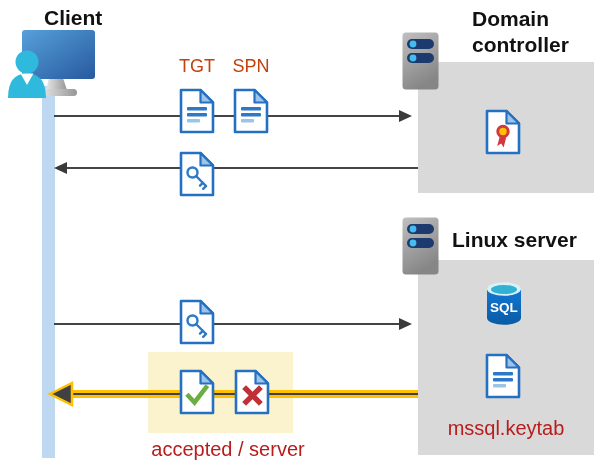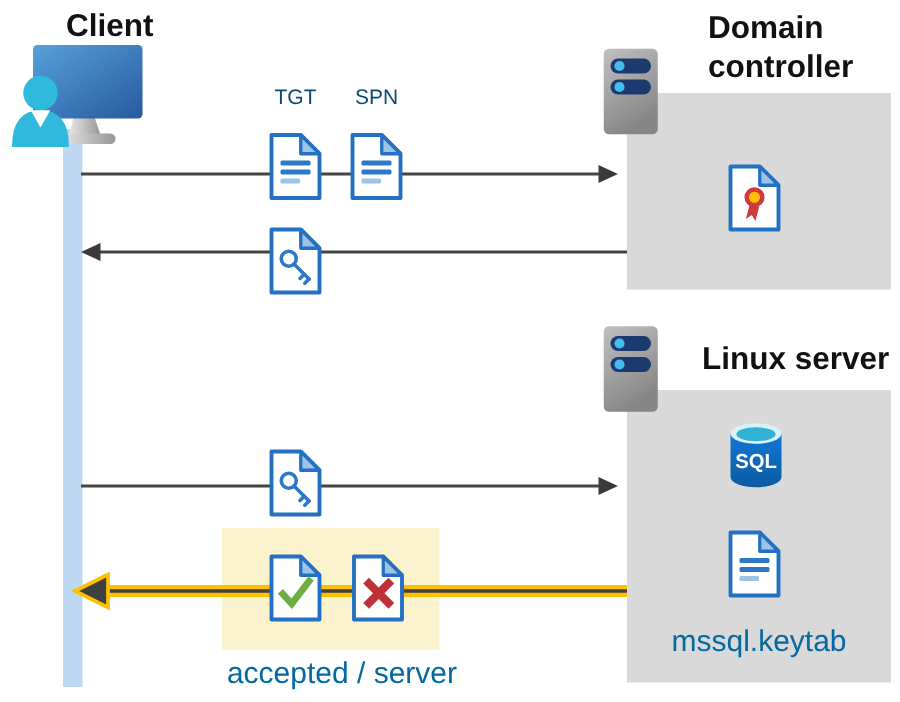--- a/index.html
+++ b/index.html
@@ -2,22 +2,22 @@
 <html><head>
 <meta charset="utf-8">
 <style>
   html,body{margin:0;padding:0;background:#fff;}
   .canvas{
     position:relative;width:600px;height:468px;background:#fff;overflow:hidden;
     font-family:"Liberation Sans",sans-serif;color:#000;
   }
   .abs{position:absolute;}
   .title{font-weight:bold;font-size:21px;line-height:26px;color:#111;}
-  .lbl{font-size:14px;color:#0c4a6e;text-align:center;}
-  .cap{font-size:20px;color:#0369a1;text-align:center;}
+  .lbl{font-size:18px;color:#c2410c;text-align:center;}
+  .cap{font-size:20px;color:#b91c1c;text-align:center;}
   .gray-box{background:#D9D9D9;}
   .highlight{background:#FBF3CD;}
   .timeline{background:#BDD8F0;}
   svg{display:block;}
 </style>
 </head>
 <body>
 
 <div class="canvas">
 
@@ -88,21 +88,21 @@
     <path d="M15.8 27.5 L13.2 37 L17.2 34.4 L19.6 38.4 L22.2 28.6 Z" fill="#D0393E"></path>
   </svg>
 
   <svg class="abs" style="left:402px;top:217px;" width="37" height="58" viewBox="0 0 37 58">
     <rect x="0.5" y="0.5" width="36" height="57" rx="3.5" fill="url(#servg)"></rect>
     <rect x="5" y="7" width="27" height="10" rx="5" fill="#1C3A6E"></rect>
     <circle cx="11" cy="12" r="3.4" fill="#45BCEE"></circle>
     <rect x="5" y="21" width="27" height="10" rx="5" fill="#1C3A6E"></rect>
     <circle cx="11" cy="26" r="3.4" fill="#45BCEE"></circle>
   </svg>
-  <div class="abs title" style="left:452px;top:227px;white-space:nowrap;margin-left:16px;">Linux server</div>
+  <div class="abs title" style="left:452px;top:227px;white-space:nowrap;">Linux server</div>
 
   <svg class="abs" style="left:485px;top:281px;" width="38" height="46" viewBox="0 0 38 46">
     <defs>
       <linearGradient id="sqlg" x1="0" y1="0" x2="0" y2="1">
         <stop offset="0" stop-color="#1377D4"></stop>
           <stop offset="1" stop-color="#0A5BA4"></stop>
       </linearGradient>
     </defs>
     <path d="M2 8 L2 37 A17 6.8 0 0 0 36 37 L36 8 Z" fill="url(#sqlg)"></path>
     <ellipse cx="19" cy="8" rx="17" ry="6.8" fill="#D8F2F8"></ellipse>

